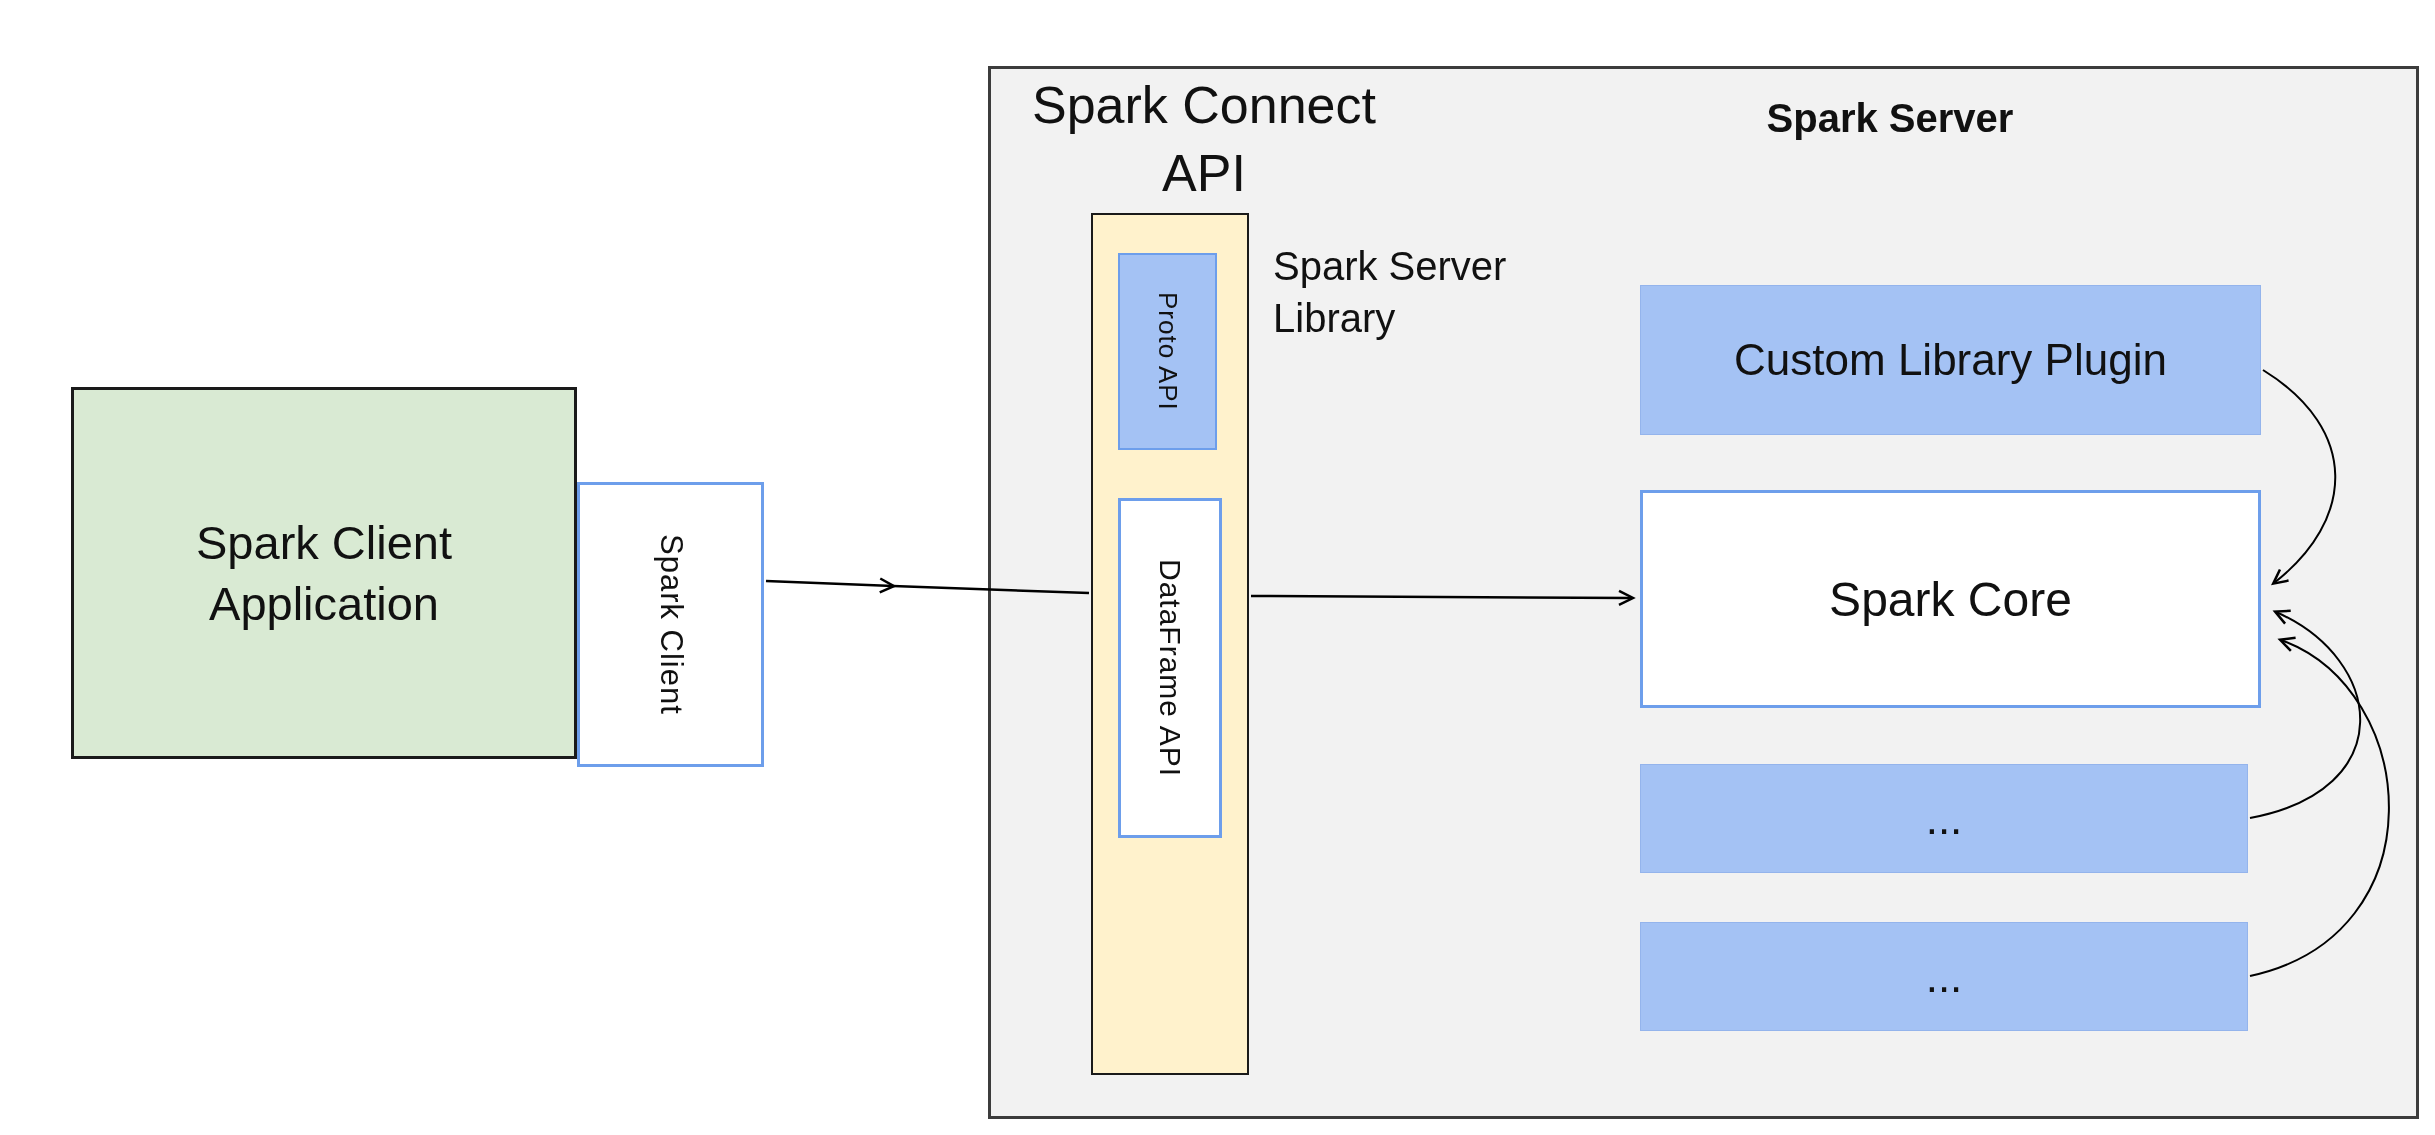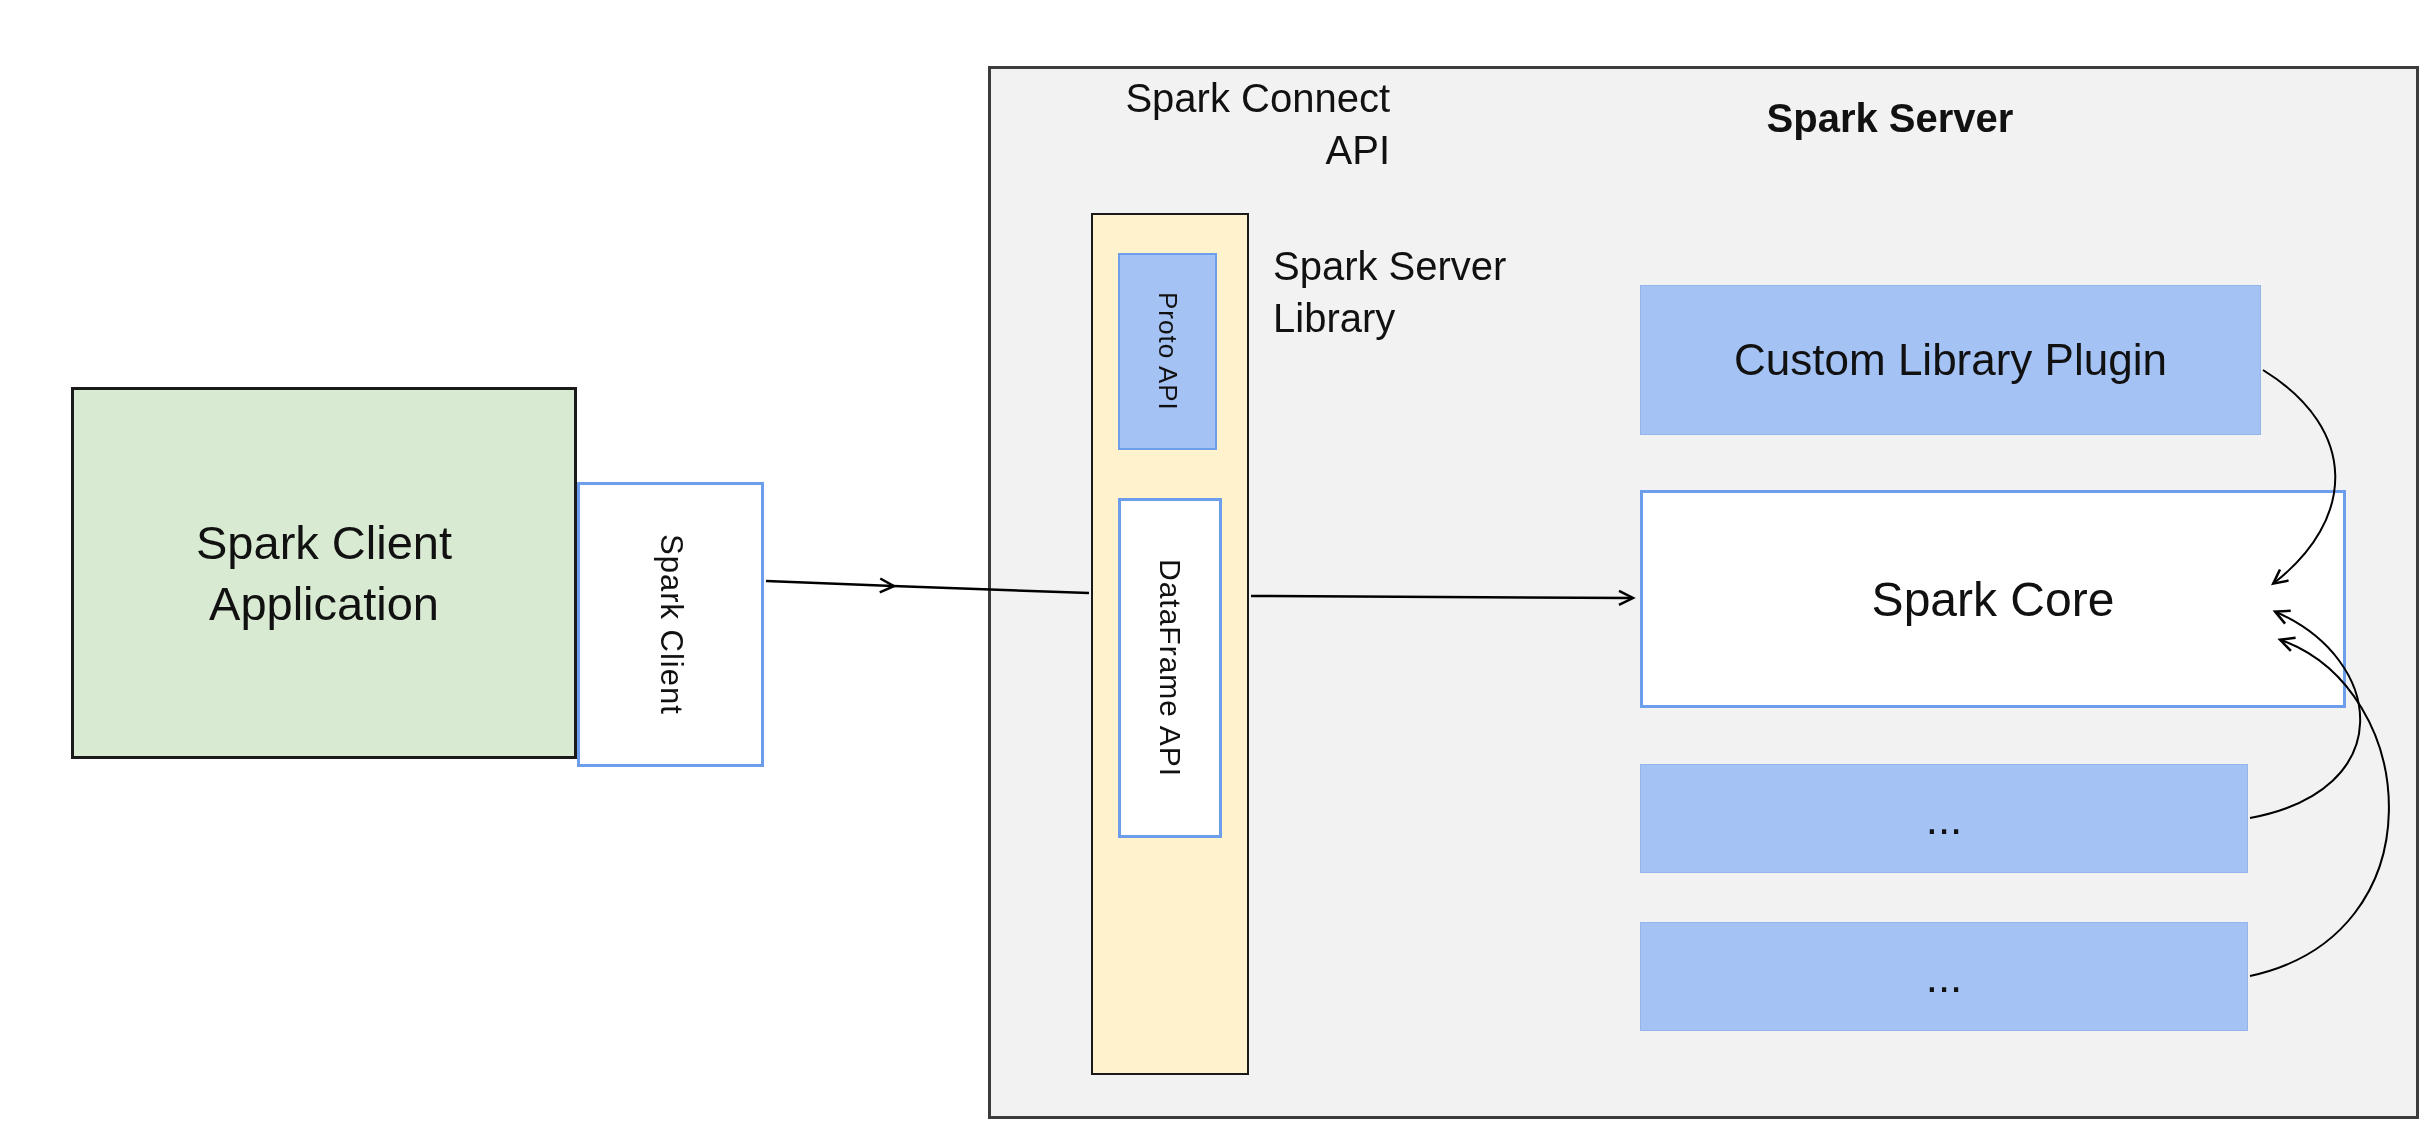--- a/index.html
+++ b/index.html
@@ -57,23 +57,23 @@
 
   
   .server-box {
     left: 988px; top: 66px; width: 1431px; height: 1053px;
     background: #f2f2f2;
     border: 3px solid #3c3c3c;
     z-index: 1;
   }
   .connect-api-label {
     position: absolute;
-    left: 950px; top: 72px; width: 440px;
-    text-align: right;
-    font-size: 40px;
+    left: 984px; top: 72px; width: 440px;
+    text-align: center;
+    font-size: 52px;
     line-height: 1.3;
     z-index: 4;
   }
   .server-title {
     position: absolute;
     left: 1620px; top: 96px; width: 540px;
     text-align: center;
     font-size: 40px;
     font-weight: bold;
     z-index: 4;
@@ -112,21 +112,21 @@
 
   
   .custom-plugin {
     left: 1640px; top: 285px; width: 621px; height: 150px;
     background: #a4c2f4;
     border: 1px solid #94b4ec;
     font-size: 44px;
     z-index: 3;
   }
   .spark-core {
-    left: 1640px; top: 490px; width: 706px; height: 218px;
+    left: 1640px; top: 490px; width: 621px; height: 218px;
     background: #ffffff;
     border: 3px solid #6d9eeb;
     font-size: 48px;
     z-index: 3;
   }
   .module-1 {
     left: 1640px; top: 764px; width: 608px; height: 109px;
     background: #a4c2f4;
     border: 1px solid #94b4ec;
     font-size: 44px;

